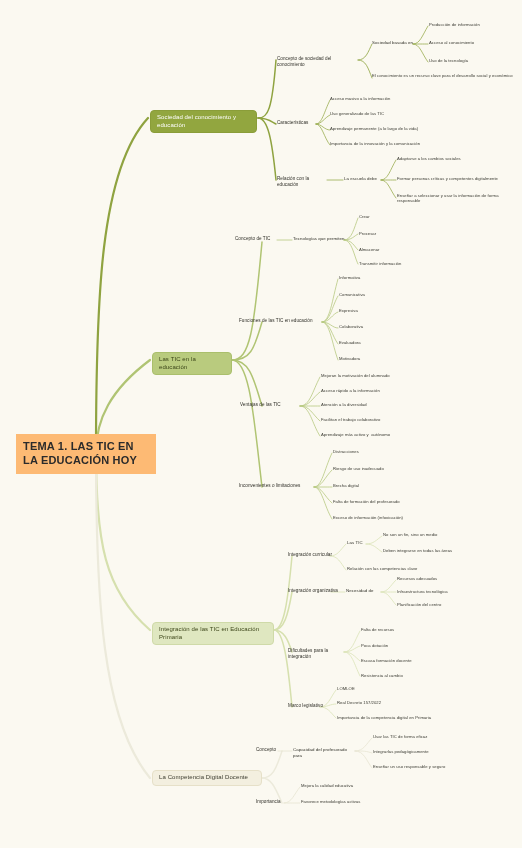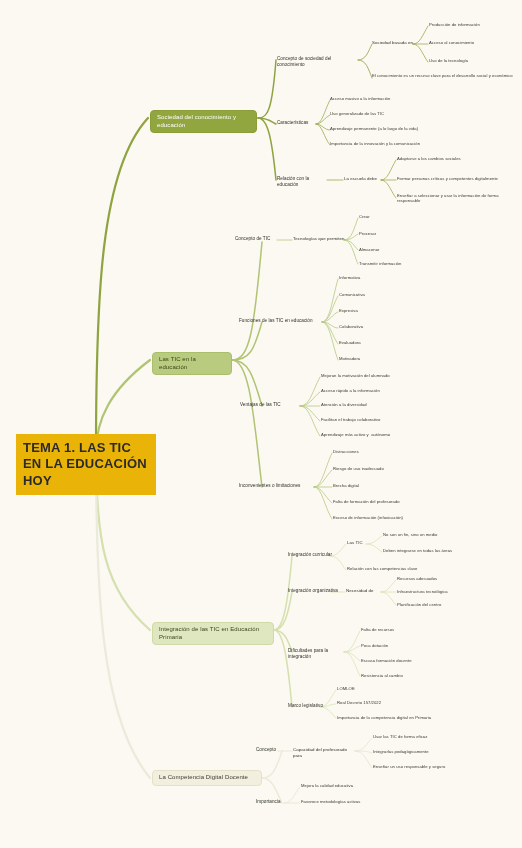--- a/index.html
+++ b/index.html
@@ -15,23 +15,23 @@
 
   .node{
     position:absolute;
     box-sizing:border-box;
     white-space:pre-wrap;
     line-height:1.25;
   }
 
   
   .root{
-    background:#eab308;
+    background:#fdba74;
     color:#2b2b2b;
-    font-size:13px;
+    font-size:11px;
     font-weight:bold;
     padding:6px 7px;
     letter-spacing:.2px;
   }
 
   
   .l1{
     border-radius:4px;
     font-size:6px;
     padding:3px 6px;

